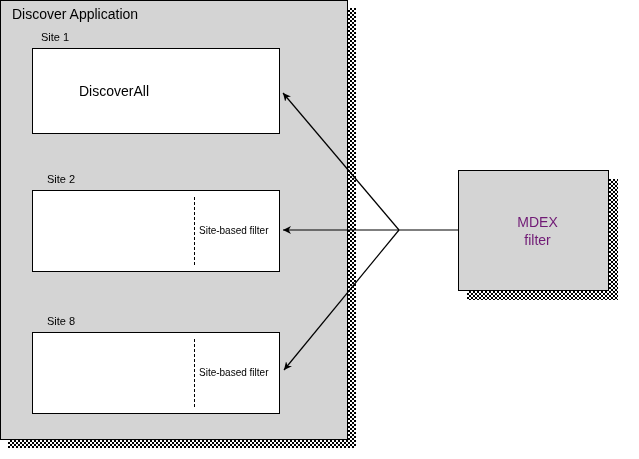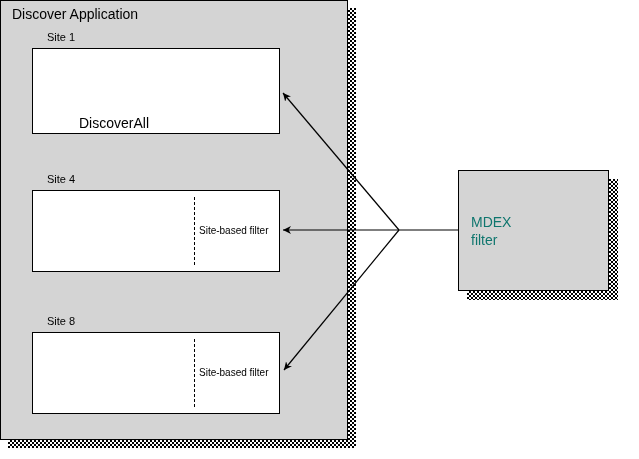--- a/index.html
+++ b/index.html
@@ -68,21 +68,20 @@
   .site-box .app-name {
     position: absolute;
     left: 0;
     top: 50%;
     transform: translateY(-50%);
     width: 162px;
     text-align: center;
     font-size: 14px;
     color: #000000;
     white-space: nowrap;
-    margin-top: 32px;
   }
   .site-box.wide .app-name {
     width: 100%;
   }
   .divider {
     position: absolute;
     left: 161px;
     top: 6px;
     bottom: 6px;
     width: 0;
@@ -107,28 +106,28 @@
     top: 170px;
     width: 151px;
     height: 121px;
     background: #d4d4d4;
     border: 1px solid #000000;
     box-sizing: border-box;
     z-index: 2;
   }
   .mdex-label {
     position: absolute;
-    left: 12px;
+    left: 4px;
     top: 50%;
     transform: translateY(-50%);
     width: 100%;
-    text-align: left;
+    text-align: center;
     font-size: 14px;
     line-height: 18px;
-    color: #0f766e;
+    color: #701a75;
   }
 
   
   #arrows {
     position: absolute;
     left: 0;
     top: 0;
     width: 639px;
     height: 459px;
     z-index: 3;
@@ -140,26 +139,26 @@
 
 <div id="canvas">
 
   <div class="shadow" style="left:8px; top:8px; width:348px; height:440px;"></div>
 
   <div class="shadow" style="left:467px; top:179px; width:151px; height:121px;"></div>
 
   <div class="app-container">
     <div class="app-title">Discover Application</div>
 
-    <div class="site-label" style="left:46px; top:30px;">Site 1</div>
+    <div class="site-label" style="left:40px; top:30px;">Site 1</div>
     <div class="site-box wide" style="left:31px; top:47px; width:248px; height:86px;">
       <div class="app-name" style="width:162px;">DiscoverAll</div>
     </div>
 
-    <div class="site-label" style="left:46px; top:172px;">Site 4</div>
+    <div class="site-label" style="left:46px; top:172px;">Site 2</div>
     <div class="site-box" style="left:31px; top:189px; width:248px; height:82px;">
       <div class="divider"></div>
       <div class="filter-label">Site-based filter</div>
     </div>
 
     <div class="site-label" style="left:46px; top:314px;">Site 8</div>
     <div class="site-box" style="left:31px; top:331px; width:248px; height:82px;">
       <div class="divider"></div>
       <div class="filter-label">Site-based filter</div>
     </div>

